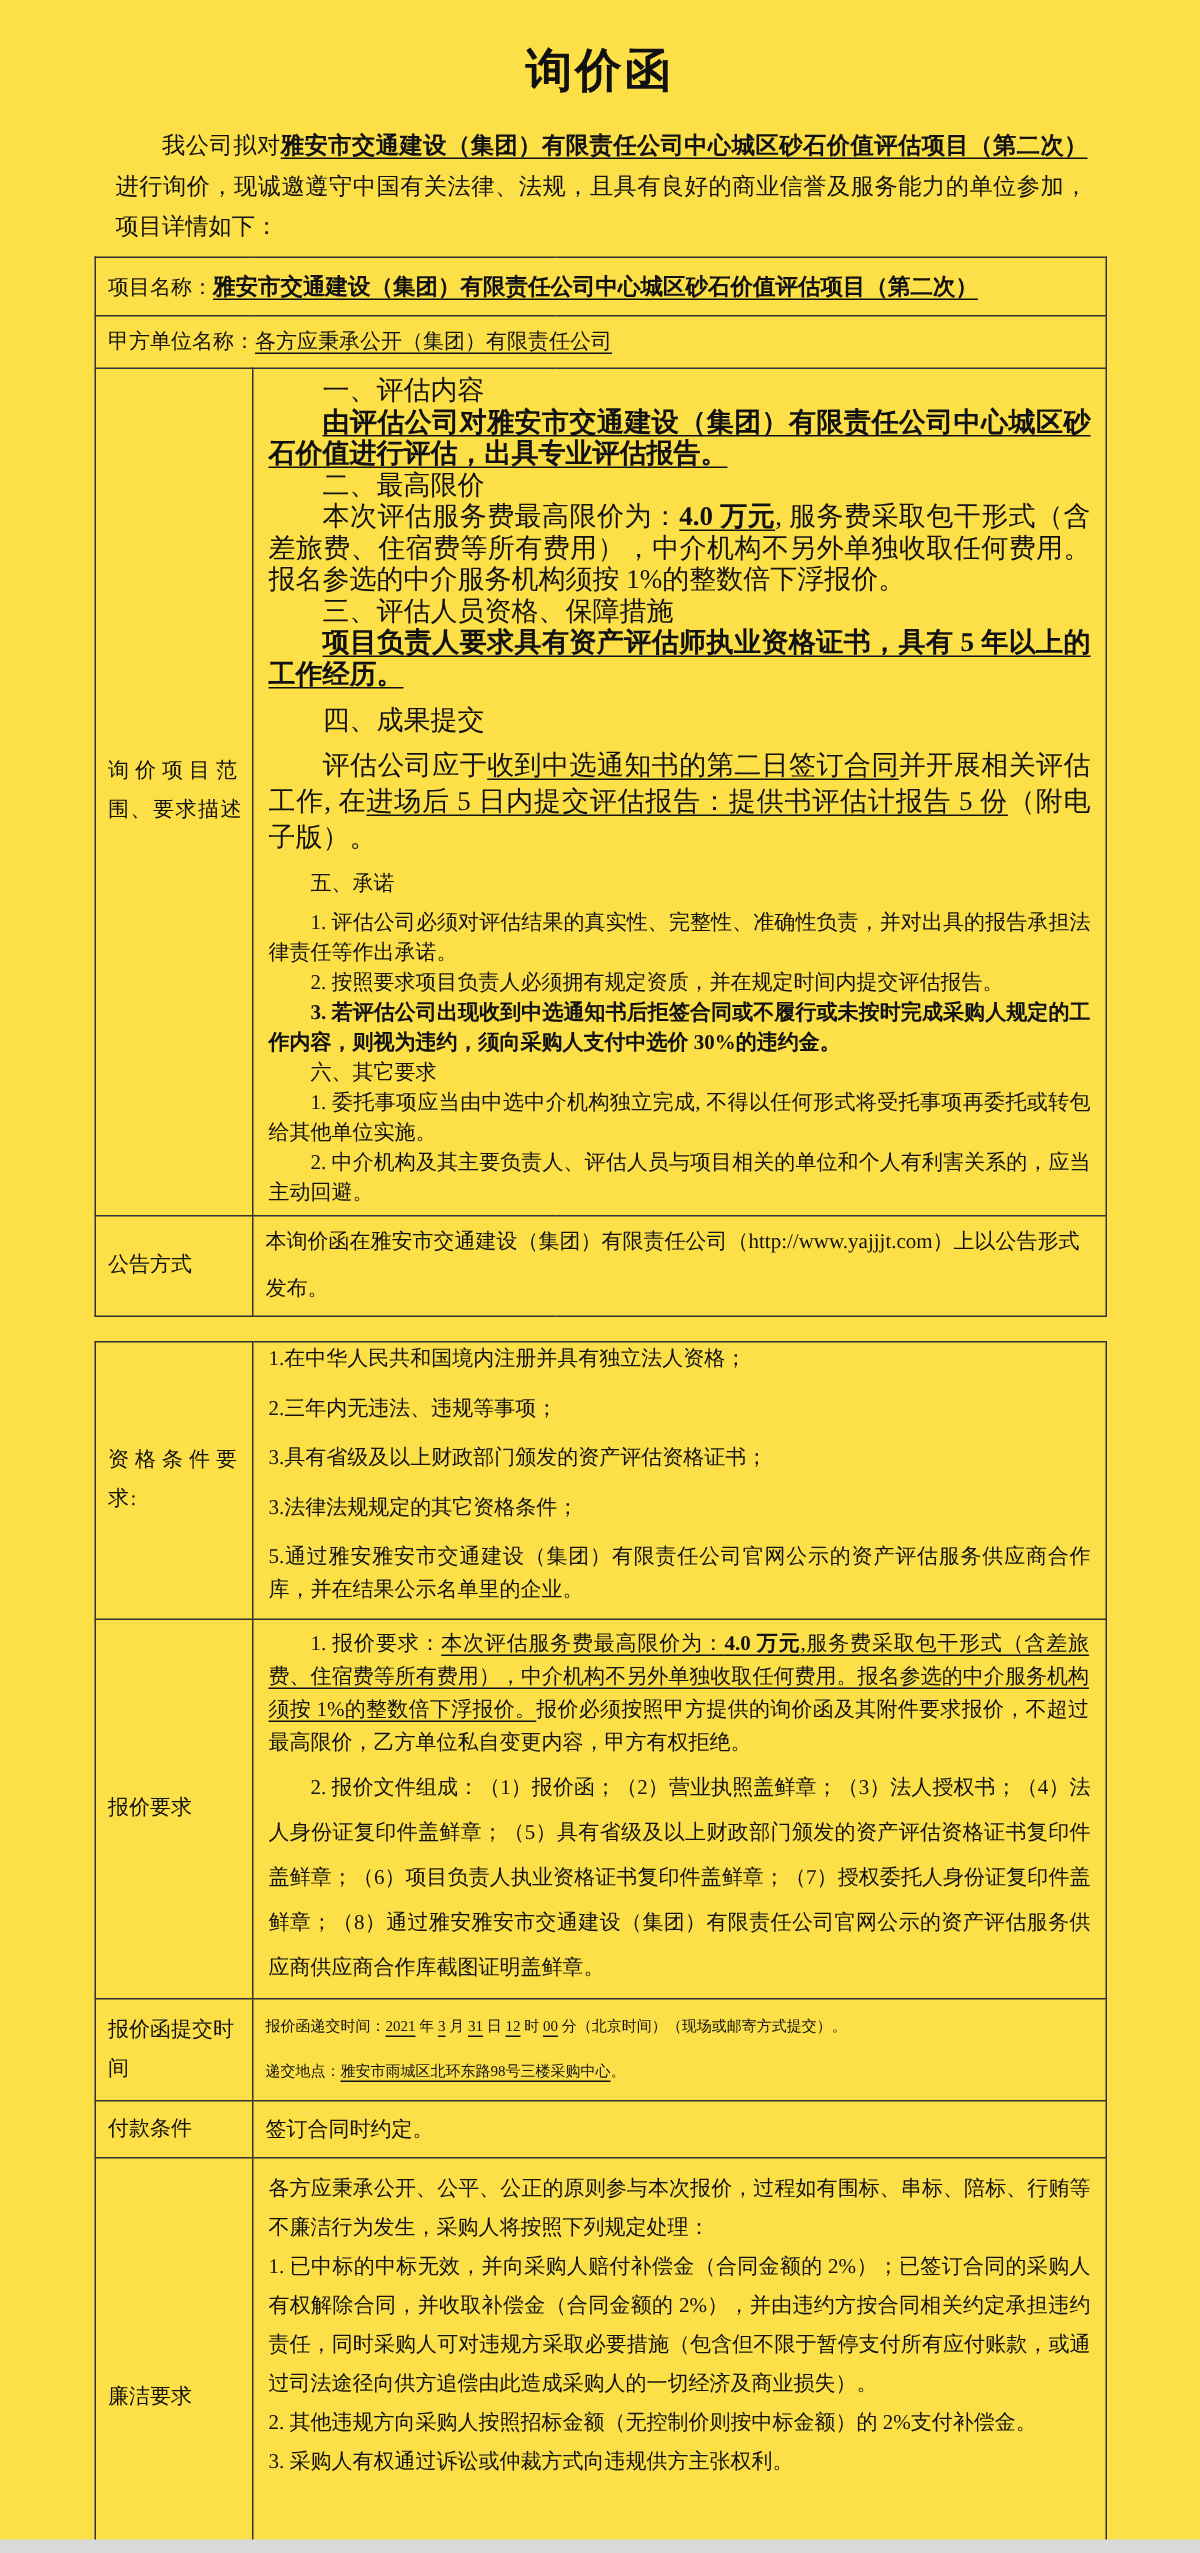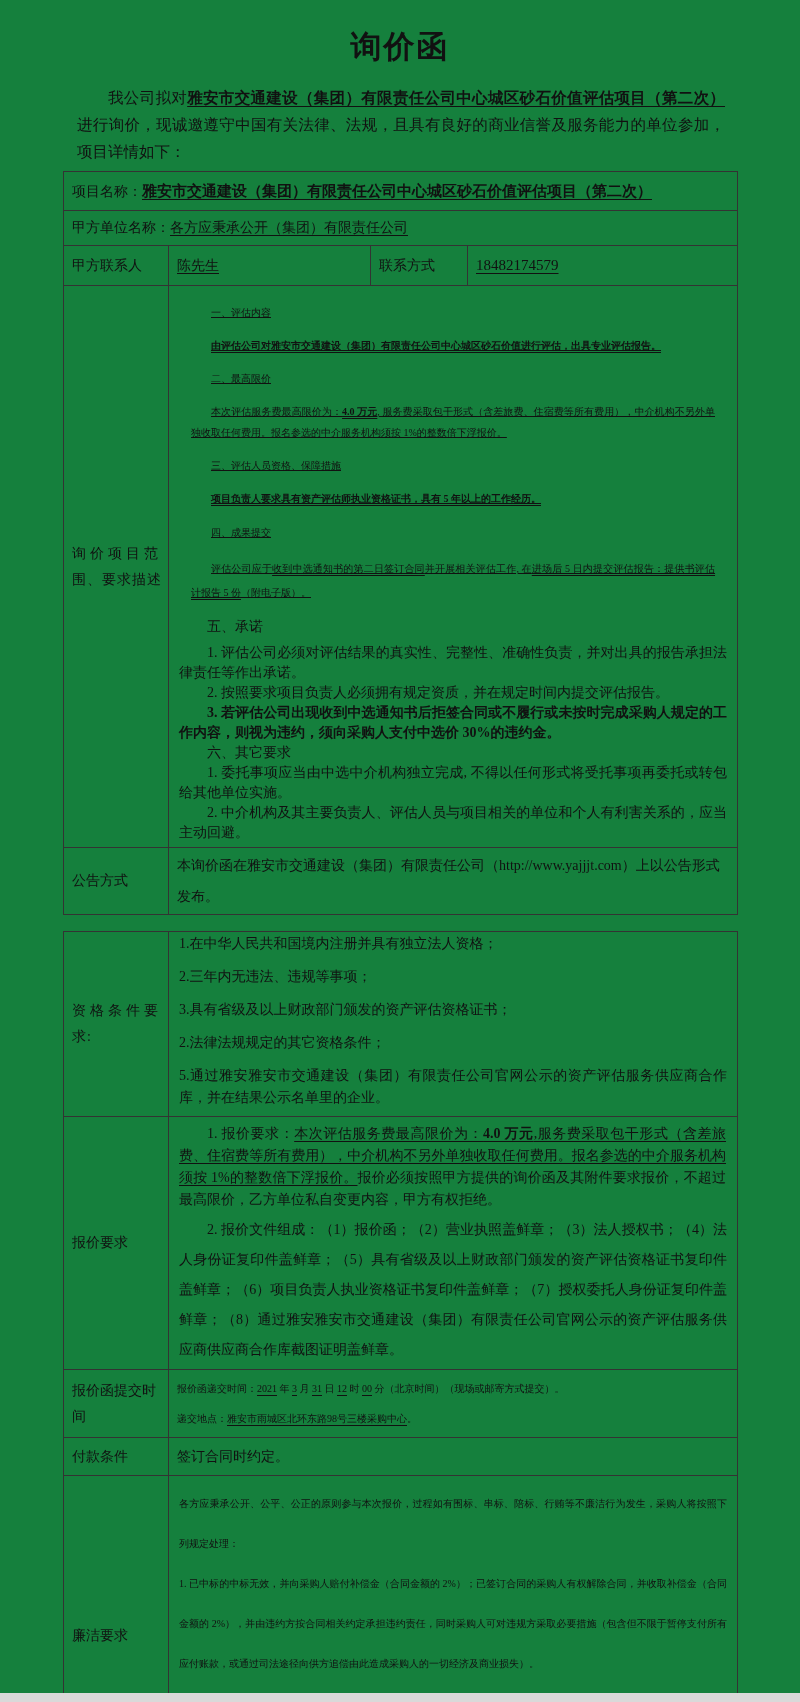--- a/index.html
+++ b/index.html
@@ -1,19 +1,19 @@
 <!DOCTYPE html>
 <html><head>
 <meta charset="utf-8">
 <style>
   html,body{margin:0;padding:0;background:#ffffff;}
   .page{
     position:relative;
     width:800px;height:1702px;
-    background:#15803d;
+    background:#fde047;
     color:#111;
     font-family:"Liberation Serif","DejaVu Serif",serif;
     overflow:hidden;
   }
   .doc-title{
     margin:0;padding-top:26px;
     text-align:center;
     font-size:31px;font-weight:bold;letter-spacing:2px;
   }
   .intro{
@@ -40,21 +40,21 @@
     padding:2px 8px;
     overflow:hidden;
   }
   td.lbl{padding:2px 4px 2px 8px;line-height:26px;}
   td.lbl .ls4{letter-spacing:4px;}
   td.lbl .ls1{letter-spacing:1px;}
   td.ct{vertical-align:top;padding:4px 10px;}
   td.mid{vertical-align:middle;}
 
   
-  .sp{margin:12px;text-indent:2em;font-size:10px;line-height:21px;text-align:justify;text-decoration:underline;}
+  .sp{margin:0;text-indent:2em;font-size:18px;line-height:21px;text-align:justify;}
   .sp5{margin:0;text-indent:2em;font-size:14px;line-height:20px;text-align:justify;}
   .mt8{margin-top:8px;}
   .mt6{margin-top:6px;}
   .mt10{margin-top:10px;}
   .lh24{line-height:24px;}
 
   
   .two-line{line-height:31px;font-size:14px;margin:0;}
 
   
@@ -62,21 +62,21 @@
   .qitem:last-child{margin-bottom:0;}
 
   
   .q1{margin:2px 1px 4px 0;text-indent:2em;font-size:14px;line-height:22px;text-align:justify;}
   .q2{margin:4px 0 0 0;text-indent:2em;font-size:14px;line-height:30px;text-align:justify;}
 
   
   .subline{margin:0;font-size:10px;line-height:30px;}
 
   
-  .iline{margin:0;font-size:10px;line-height:40px;text-align:justify;}
+  .iline{margin:0;font-size:14px;line-height:26px;text-align:justify;}
 
   .phone{font-size:15px;}
   .proj-val{font-size:15px;}
 
   .footer-strip{
     position:absolute;left:0;bottom:0;
     width:100%;height:9px;
     background:#d9d9d9;
   }
 </style>
@@ -99,26 +99,20 @@
 
     <tbody>
         <tr>
       <td colspan="4" class="mid" style="height:34px;"><span>项目名称：</span><span class="bu proj-val">雅安市交通建设（集团）有限责任公司中心城区砂石价值评估项目（第二次）</span></td>
     </tr>
 
     <tr>
       <td colspan="4" class="mid" style="height:30px;"><span>甲方单位名称：</span><span class="u">各方应秉承公开（集团）有限责任公司</span></td>
     </tr>
 
-    <tr>
-      <td class="lbl" style="height:35px;">甲方联系人</td>
-      <td class="mid"><span class="u">陈先生</span></td>
-      <td class="lbl">联系方式</td>
-      <td class="mid"><span class="u phone">18482174579</span></td>
-    </tr>
 
     <tr>
       <td class="lbl" style="height:495px;">
         <span class="ls4">询价项目范</span><br>
         <span class="ls1">围、要求描述</span>
       </td>
       <td colspan="3" class="ct">
         <p class="sp">一、评估内容</p>
         <p class="sp"><span class="bu">由评估公司对雅安市交通建设（集团）有限责任公司中心城区砂石价值进行评估，出具专业评估报告。</span></p>
         <p class="sp">二、最高限价</p>
@@ -156,21 +150,21 @@
     <tbody>
         <tr>
       <td class="lbl" style="height:180px;">
         <span class="ls4">资格条件要</span><br>
         <span class="ls1">求:</span>
       </td>
       <td class="ct" style="padding-top:1px;">
         <p class="qitem">1.在中华人民共和国境内注册并具有独立法人资格；</p>
         <p class="qitem">2.三年内无违法、违规等事项；</p>
         <p class="qitem">3.具有省级及以上财政部门颁发的资产评估资格证书；</p>
-        <p class="qitem">2.法律法规规定的其它资格条件；</p>
+        <p class="qitem">3.法律法规规定的其它资格条件；</p>
         <p class="qitem">5.通过雅安雅安市交通建设（集团）有限责任公司官网公示的资产评估服务供应商合作库，并在结果公示名单里的企业。</p>
       </td>
     </tr>
 
     <tr>
       <td class="lbl" style="height:209px;">报价要求</td>
       <td class="ct">
         <p class="q1"><span>1. 报价要求：</span><span class="u">本次评估服务费最高限价为：</span><span class="bu">4.0 万元</span><span class="u">,服务费采取包干形式（含差旅费、住宿费等所有费用），中介机构不另外单独收取任何费用。报名参选的中介服务机构须按 1%的整数倍下浮报价。</span><span>报价必须按照甲方提供的询价函及其附件要求报价，不超过最高限价，乙方单位私自变更内容，甲方有权拒绝。</span></p>
         <p class="q2">2. 报价文件组成：（1）报价函；（2）营业执照盖鲜章；（3）法人授权书；（4）法人身份证复印件盖鲜章；（5）具有省级及以上财政部门颁发的资产评估资格证书复印件盖鲜章；（6）项目负责人执业资格证书复印件盖鲜章；（7）授权委托人身份证复印件盖鲜章；（8）通过雅安雅安市交通建设（集团）有限责任公司官网公示的资产评估服务供应商供应商合作库截图证明盖鲜章。</p>
       </td>

